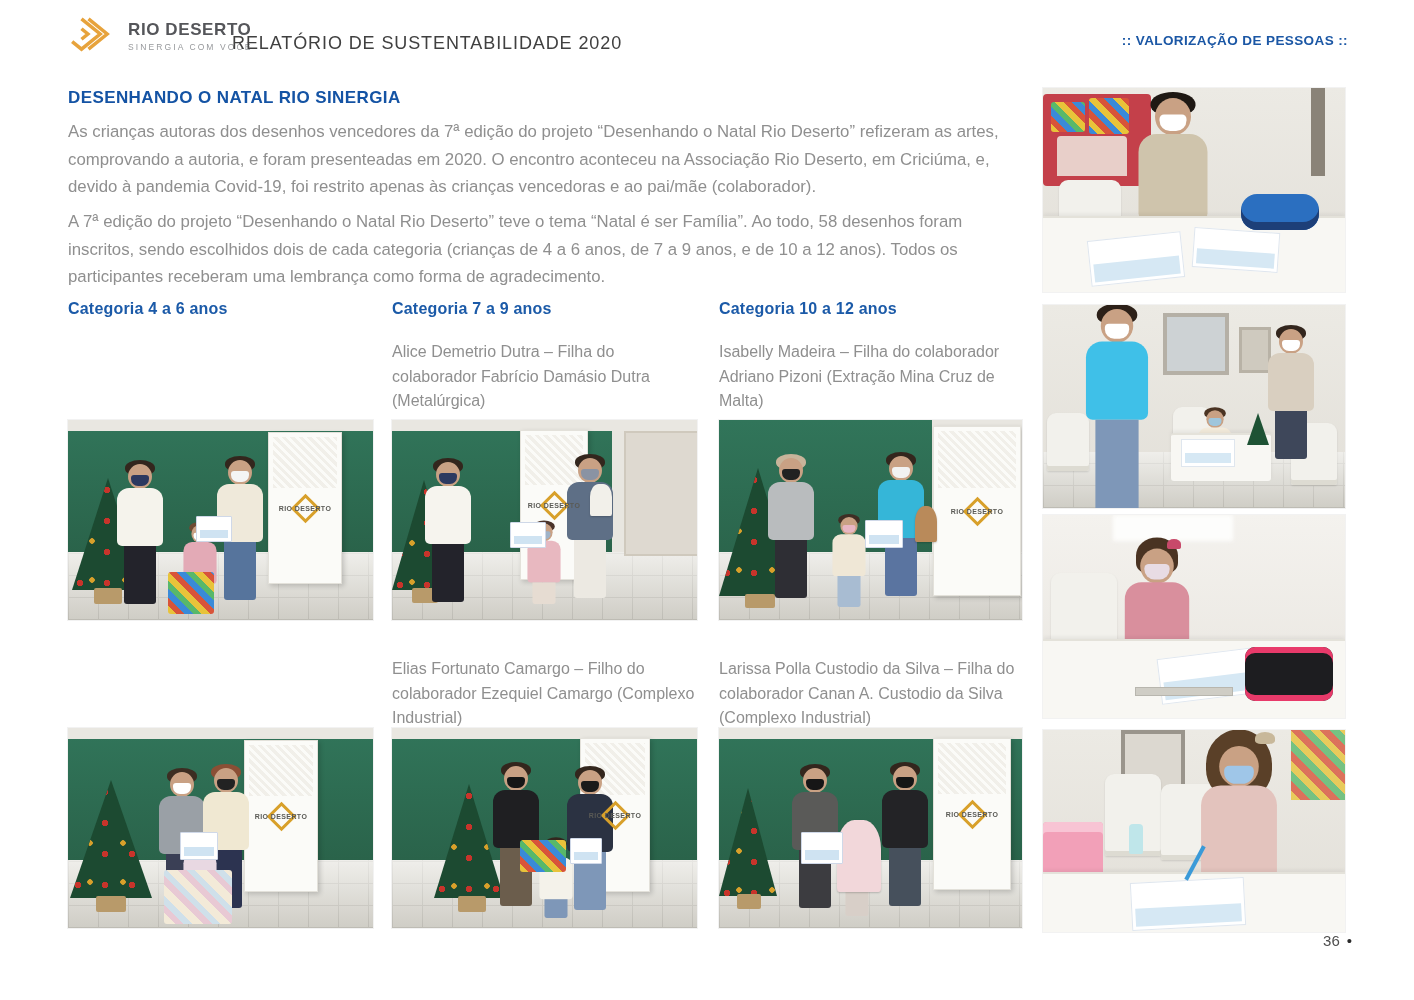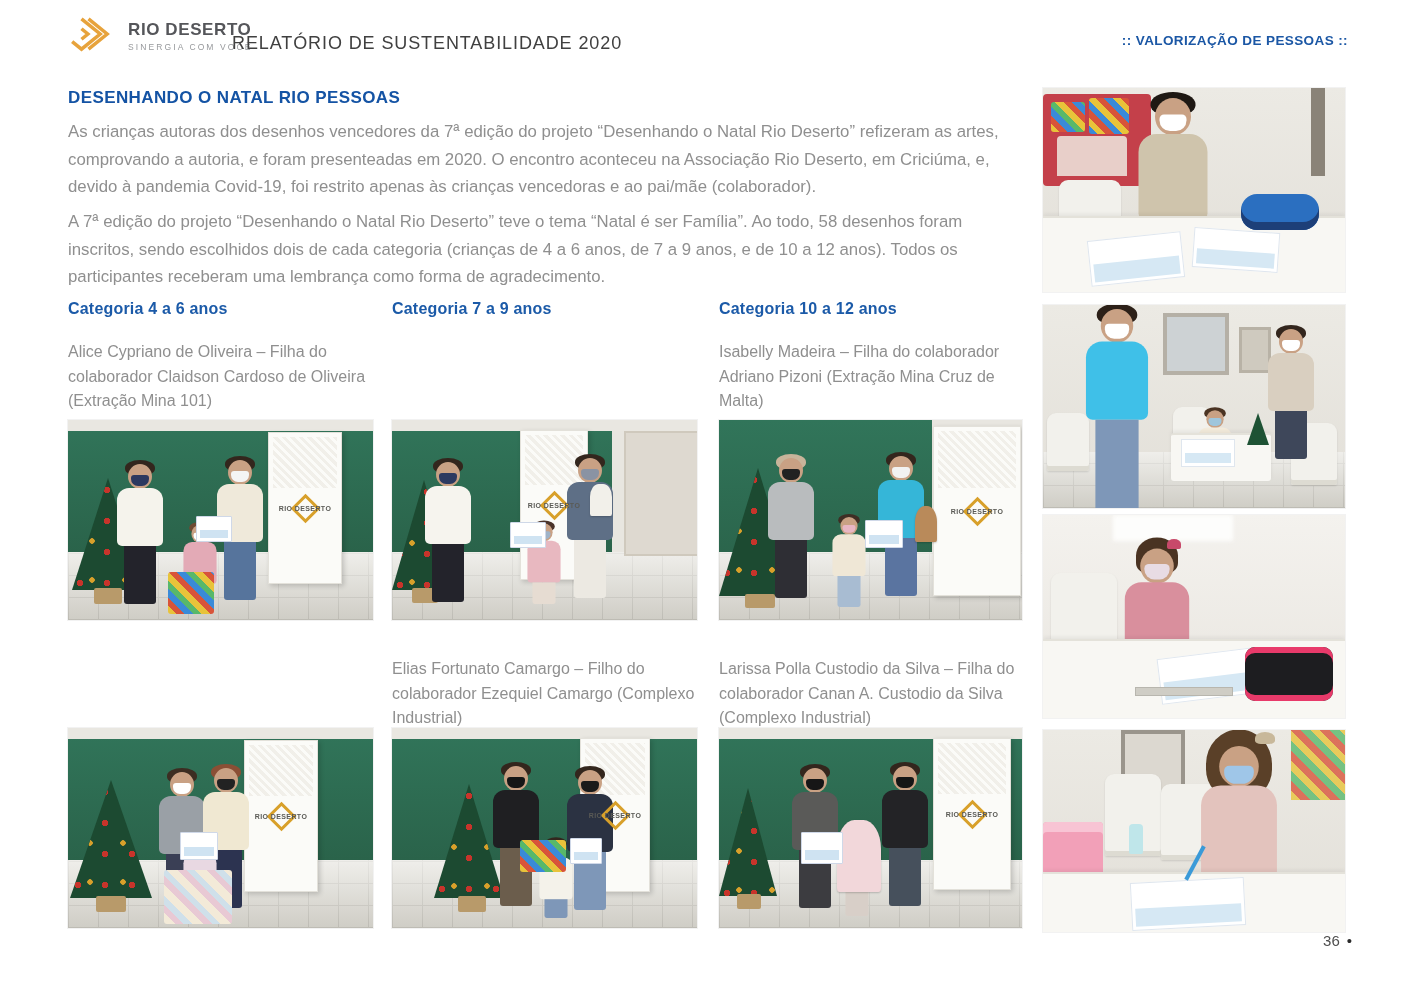--- a/index.html
+++ b/index.html
@@ -94,27 +94,26 @@
       </svg>
     </span>
     <span class="logo-txt">
       <div class="nm">RIO DESERTO</div>
       <div class="tg">SINERGIA COM VOCÊ</div>
     </span>
   </div>
   <div class="report-title">RELATÓRIO DE SUSTENTABILIDADE 2020</div>
   <div class="section-label">:: VALORIZAÇÃO DE PESSOAS ::</div>
 
-  <h1 class="article-title">DESENHANDO O NATAL RIO PESSOAS</h1>
+  <h1 class="article-title">DESENHANDO O NATAL RIO SINERGIA</h1>
   <p class="para p1">As crianças autoras dos desenhos vencedores da 7ª edição do projeto “Desenhando o Natal Rio Deserto” refizeram as artes, comprovando a autoria, e foram presenteadas em 2020. O encontro aconteceu na Associação Rio Deserto, em Criciúma, e, devido à pandemia Covid-19, foi restrito apenas às crianças vencedoras e ao pai/mãe (colaborador).</p>
   <p class="para p2">A 7ª edição do projeto “Desenhando o Natal Rio Deserto” teve o tema “Natal é ser Família”. Ao todo, 58 desenhos foram inscritos, sendo escolhidos dois de cada categoria (crianças de 4 a 6 anos, de 7 a 9 anos, e de 10 a 12 anos). Todos os participantes receberam uma lembrança como forma de agradecimento.</p>
 
   <section class="col" style="left:68px">
     <h2>Categoria 4 a 6 anos</h2>
-    <p class="winner w1">Alice Cypriano de Oliveira – Filha do colaborador Claidson Cardoso de Oliveira (Extração Mina 101)</p>
     <div class="photo first">
       <i class="wall"></i>
         <i class="beam"></i>
         <i class="floor"></i>
       <i class="tree" style="left:4px;top:58px;width:72px;height:112px;"></i>
       <i class="pot" style="left:26px;top:168px;width:28px;height:16px;"></i>
       <div class="banner" style="left:200px;top:12px;width:72px;height:150px;">
         <i class="bd"></i>
           <b>RIO DESERTO</b>
       </div>
@@ -173,20 +172,21 @@
           <i class="p-torso"></i>
           <i class="p-legs"></i>
         </div>
       <i class="cert" style="left:112px;top:104px;width:36px;height:26px;"></i>
       <i class="gift" style="left:96px;top:142px;width:68px;height:54px;background:repeating-linear-gradient(45deg,#f3ead8 0 8px,#e8c9d4 8px 14px,#cfe0ea 14px 20px);"></i>
     </div>
   </section>
 
   <section class="col" style="left:392px">
     <h2>Categoria 7 a 9 anos</h2>
+    <p class="winner w1">Alice Demetrio Dutra – Filha do colaborador Fabrício Damásio Dutra (Metalúrgica)</p>
     <div class="photo first">
       <i class="wall" style="right:85px;"></i>
         <i class="beam"></i>
         <i class="floor"></i>
       <i class="lightcol" style="left:232px;top:11px;width:73px;height:121px;"></i>
       <i class="tree" style="left:0px;top:60px;width:64px;height:110px;"></i>
       <i class="pot" style="left:20px;top:168px;width:26px;height:15px;"></i>
       <div class="banner" style="left:128px;top:10px;width:66px;height:148px;">
         <i class="bd"></i>
           <b>RIO DESERTO</b>

